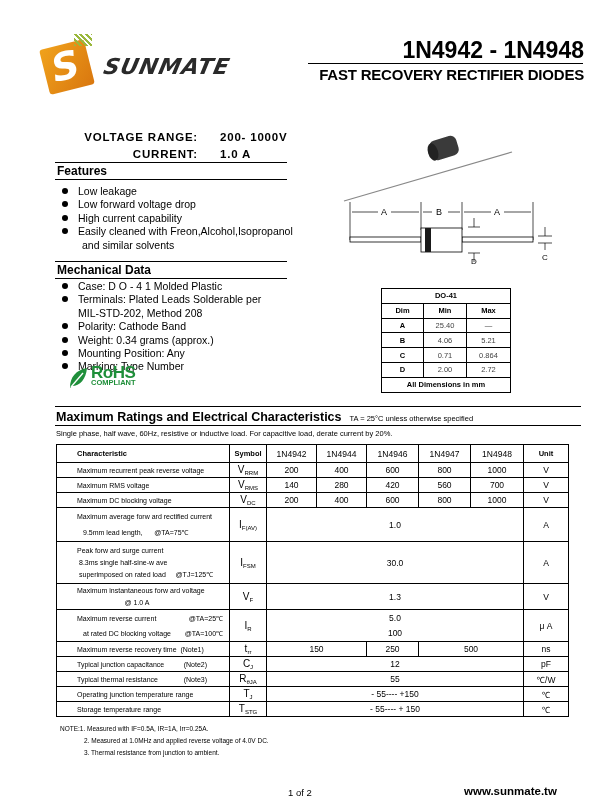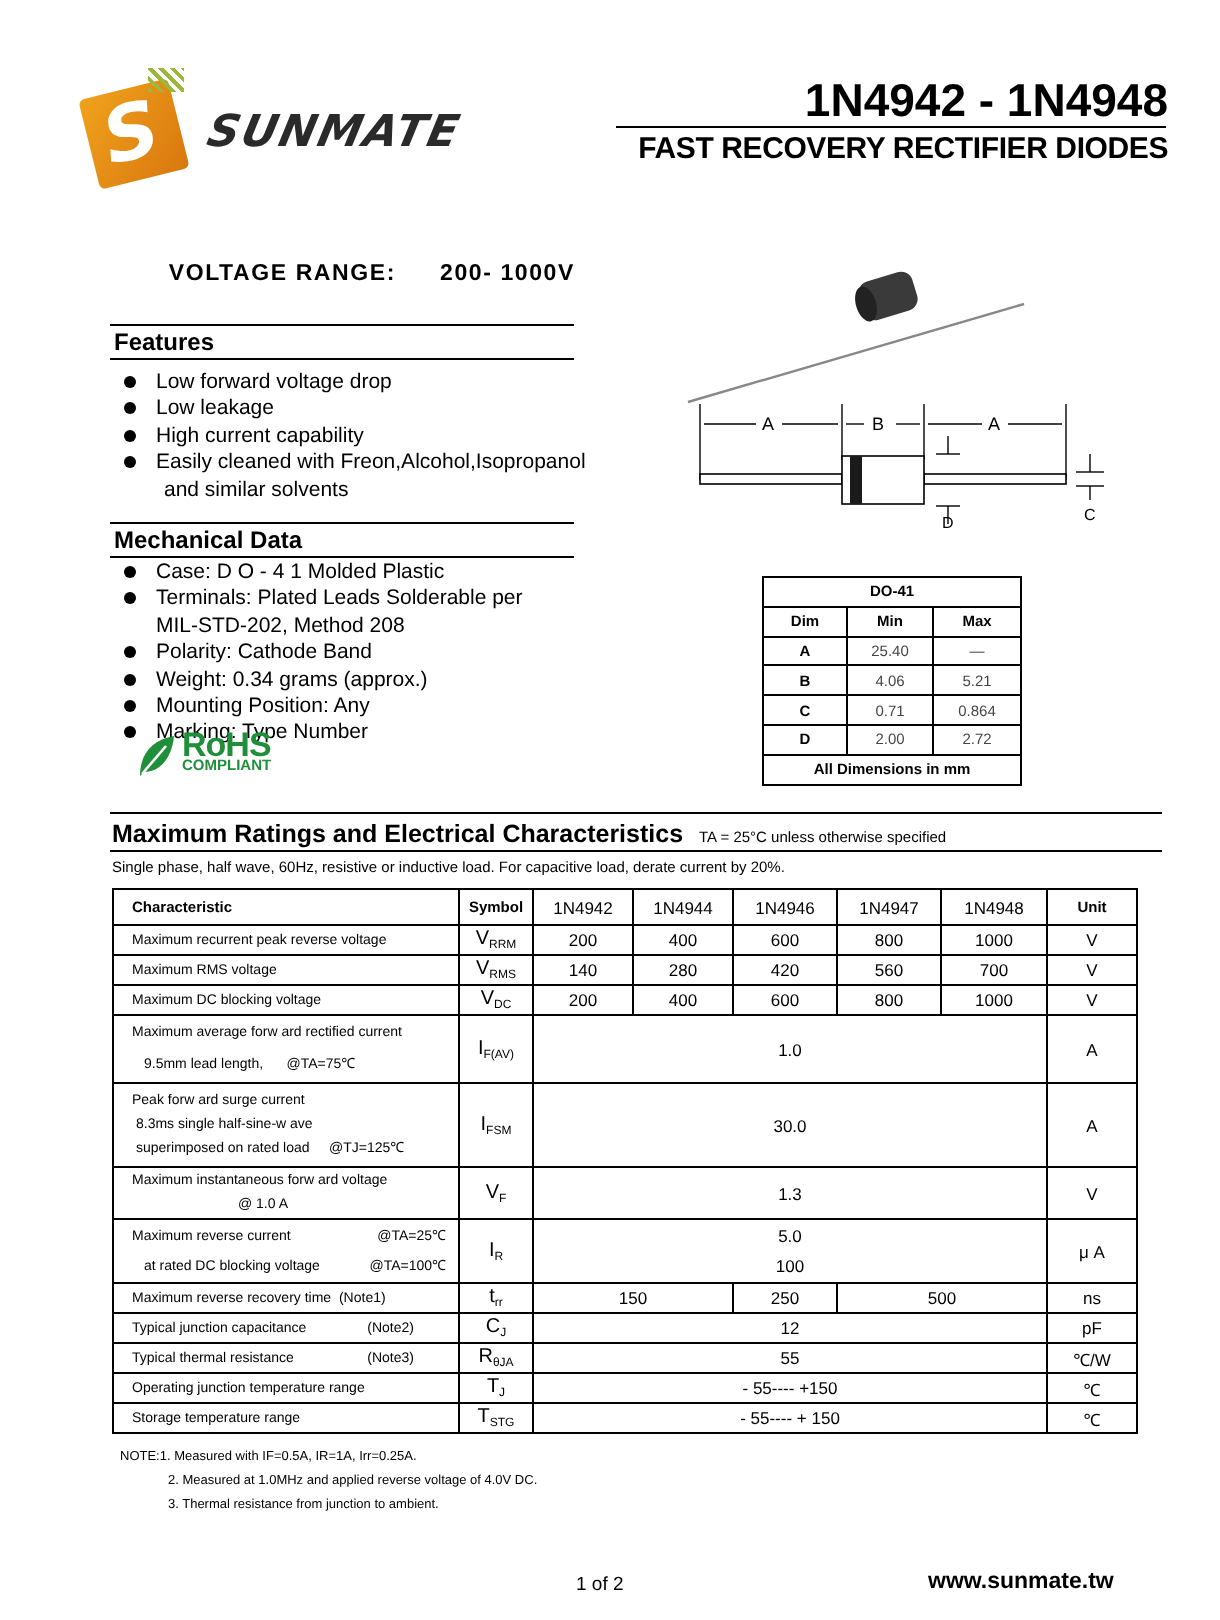--- a/index.html
+++ b/index.html
@@ -42,21 +42,21 @@
   
   .mr-rule { left: 55px; top: 406px; width: 526px; border-top: 1px solid #000; }
   .mr-head { left: 56px; top: 410px; display:flex; align-items: baseline; }
   .mr-head .h { font-weight: bold; font-size: 12.5px; }
   .mr-head .c { font-size: 7.5px; margin-left: 8px; }
   .mr-sub { left: 56px; top: 429px; font-size: 7.5px; }
   .mr-rule2 { left: 55px; top: 425px; width: 526px; border-top: 1px solid #000; }
 
   .main { left: 56px; top: 444px; border-collapse: collapse; font-size: 7px; }
   .main td { border: 1px solid #000; text-align: center; vertical-align: middle; padding: 0 2px; }
-  .main td.char { text-align: left; padding-left: 9px; }
+  .main td.char { text-align: left; padding-left: 20px; }
   .main .hdr td { height: 18px; font-size: 8.5px; }
   .main .hdr td.bold { font-weight: bold; font-size: 7.5px; }
   .main td.sym { font-size: 10px; }
   .main td.sym sub { font-size: 6px; vertical-align: -2px; }
   .main td.val { font-size: 8.5px; }
   .main td.unit { font-size: 8.5px; }
   .ind { display:block; padding-left: 6px; }
   .cond { float:right; padding-right: 4px; }
 
   .notes { left: 60px; top: 723px; font-size: 6.5px; line-height: 12px; }
@@ -76,26 +76,30 @@
 </div>
 <div class="abs title">1N4942 - 1N4948</div>
 <div class="abs title-rule"></div>
 <div class="abs subtitle">FAST RECOVERY RECTIFIER DIODES</div>
 
 <div class="abs vr">
   <div class="row">
       <span class="lbl">VOLTAGE  RANGE:</span>
       <span>200- 1000V</span>
     </div>
+  <div class="row">
+      <span class="lbl">CURRENT:</span>
+      <span>1.0 A</span>
+    </div>
 </div>
 
 <div class="abs sec-head" style="top:162px;">Features</div>
 <ul class="abs blist" style="top:185px;">
+  <li><span class="dot"></span><span>Low leakage</span></li>
   <li><span class="dot"></span><span>Low forward voltage drop</span></li>
-  <li><span class="dot"></span><span>Low leakage</span></li>
   <li><span class="dot"></span><span>High current capability</span></li>
   <li><span class="dot"></span><span>Easily cleaned with Freon,Alcohol,Isopropanol</span></li>
   <li class="cont">and similar solvents</li>
 </ul>
 
 <div class="abs sec-head" style="top:261px;">Mechanical Data</div>
 <ul class="abs blist" style="top:280px;">
   <li><span class="dot"></span><span>Case: D O - 4 1 Molded Plastic</span></li>
   <li><span class="dot"></span><span>Terminals: Plated Leads Solderable per</span></li>
   <li><span>MIL-STD-202, Method 208</span></li>

